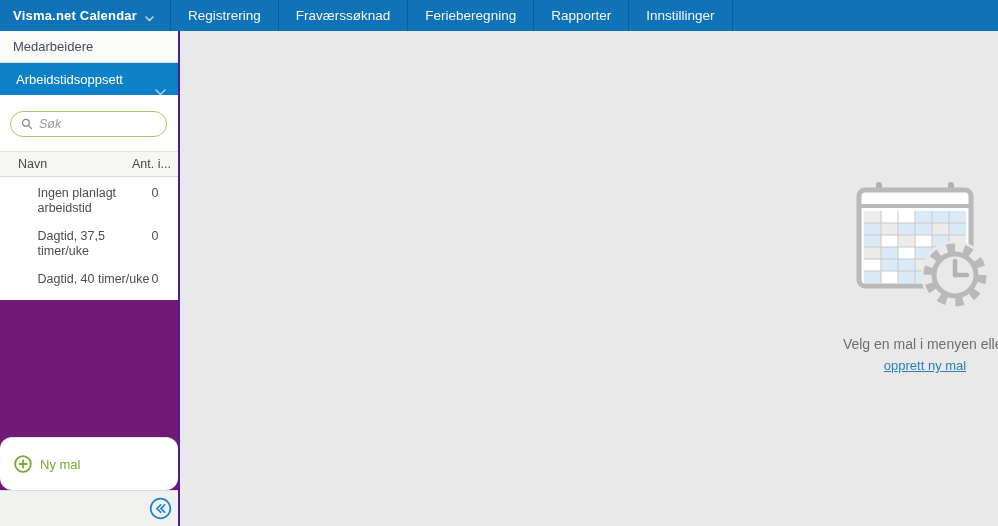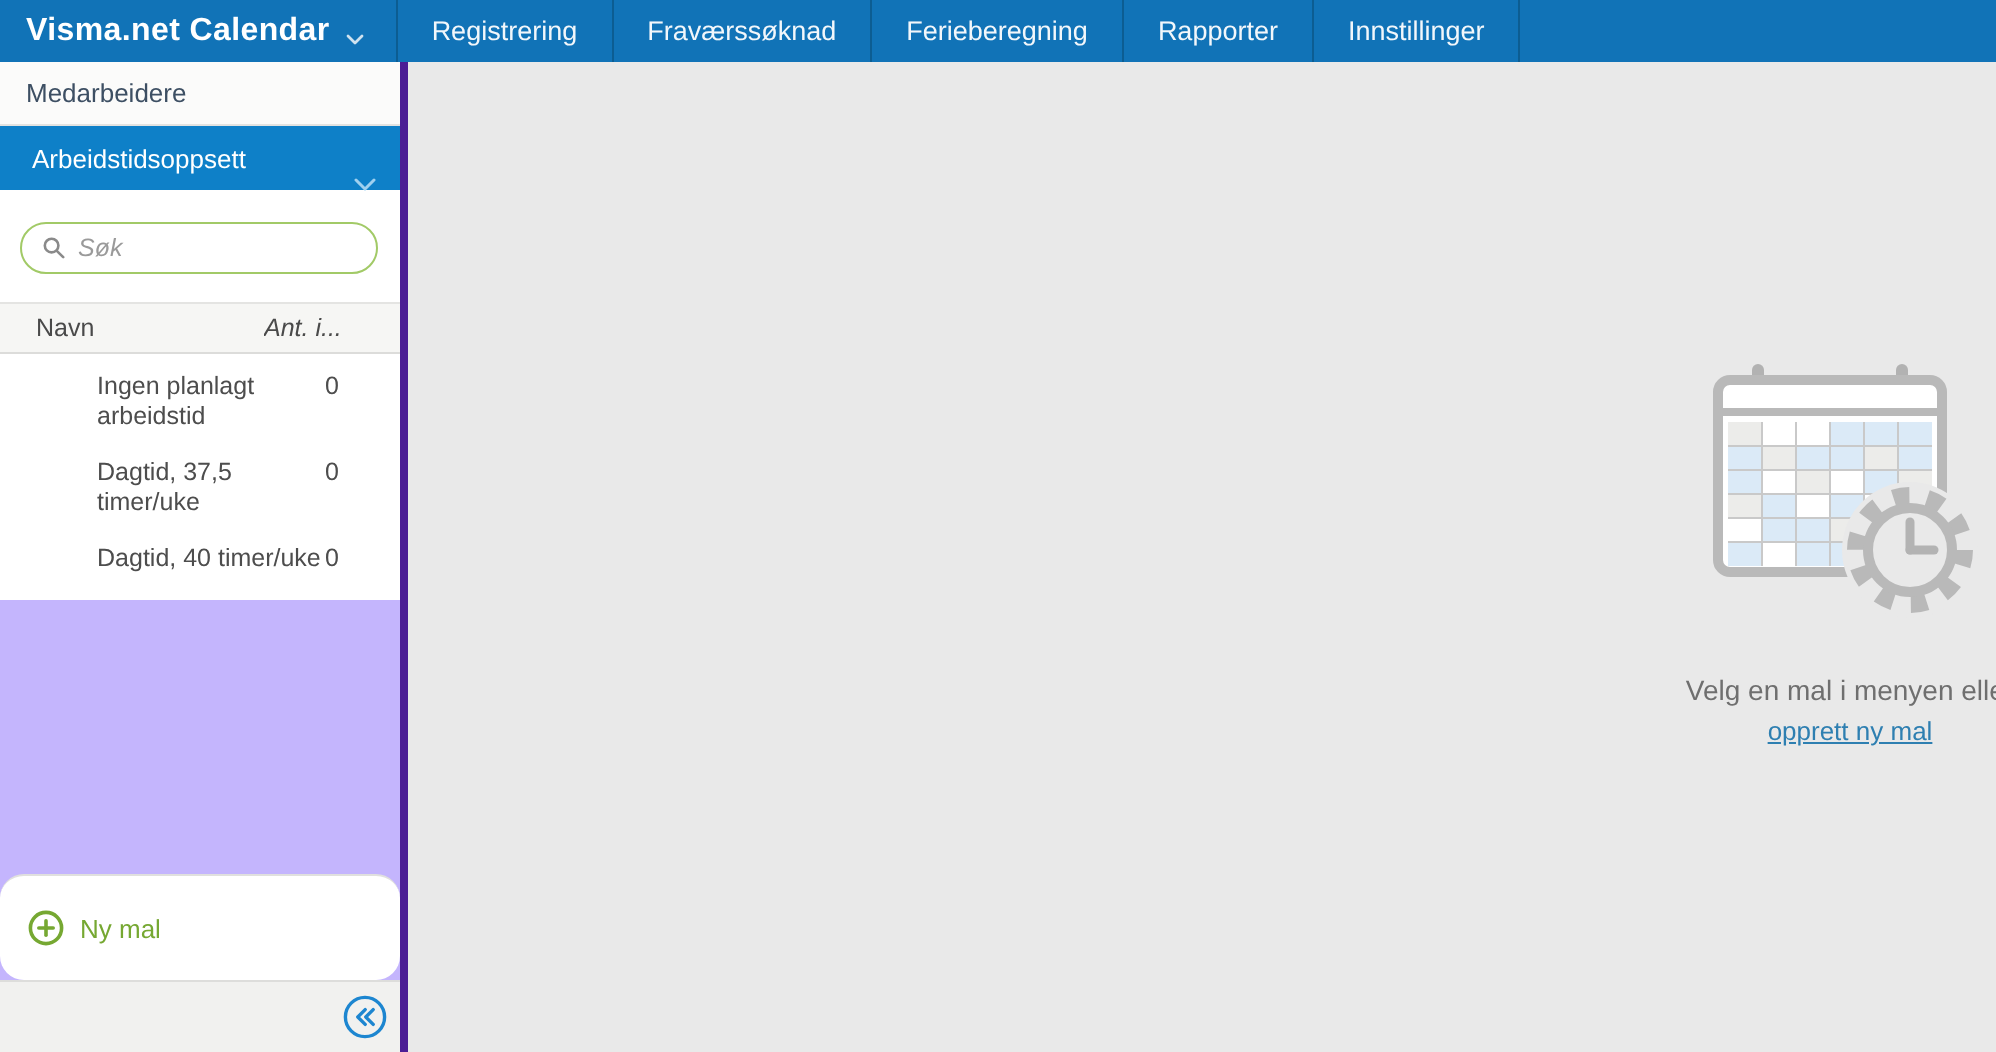--- a/index.html
+++ b/index.html
@@ -15,21 +15,21 @@
   
   .topnav {
     position:absolute; top:0; left:0; right:0; height:31px;
     background:#1173b7;
     display:flex; align-items:stretch;
     color:#f2f7fb;
   }
   .brand {
     display:flex; align-items:center;
     padding:0 16px 0 13px;
-    font-size:16px; font-weight:700; color:#ffffff;
+    font-size:13px; font-weight:700; color:#ffffff;
     letter-spacing:0.2px;
     cursor:pointer;
     min-width:168px;
   }
   .brand .chev {
     margin-left:8px; width:9px; height:9px;
     display:inline-block;
   }
   .tabs { display:flex; align-items:stretch; }
   .tab {
@@ -39,23 +39,23 @@
     border-left:1px solid rgba(9,74,117,0.55);
     cursor:pointer;
     white-space:nowrap;
   }
   .tab:last-child { border-right:1px solid rgba(9,74,117,0.55); }
   .tab.active { background:#0b5a8d; color:#ffffff; }
 
   
   .sidebar {
     position:absolute; top:31px; left:0; bottom:0;
-    width:204px;
-    background:#c4b5fd;
-    border-right:4px solid #4c1d95;
+    width:180px;
+    background:#701a75;
+    border-right:2px solid #4c1d95;
   }
   .side-item {
     height:32px; line-height:31px;
     padding-left:13px;
     font-size:13px;
     color:#3d4f63;
     background:#fbfbfa;
     border-bottom:1px solid #e3e3e1;
     cursor:pointer;
   }
@@ -89,21 +89,21 @@
 
   .tbl-header {
     height:26px;
     background:#f6f6f4;
     border-top:1px solid #e4e4e2;
     border-bottom:1px solid #dcdcda;
     display:flex; align-items:center;
     font-size:12.5px; color:#4a4a4a;
   }
   .tbl-header .col-name { padding-left:18px; flex:0 0 132px; }
-  .tbl-header .col-count { white-space:nowrap; overflow:hidden;font-style:italic; }
+  .tbl-header .col-count { white-space:nowrap; overflow:hidden; }
 
   .tbl-rows { padding-top:9px; background:#ffffff; }
   .tbl-row {
     display:flex;
     padding:0 0 13px 0;
     font-size:12.5px; color:#4d4d4d;
     line-height:15px;
     cursor:pointer;
     justify-content:center;
   }

